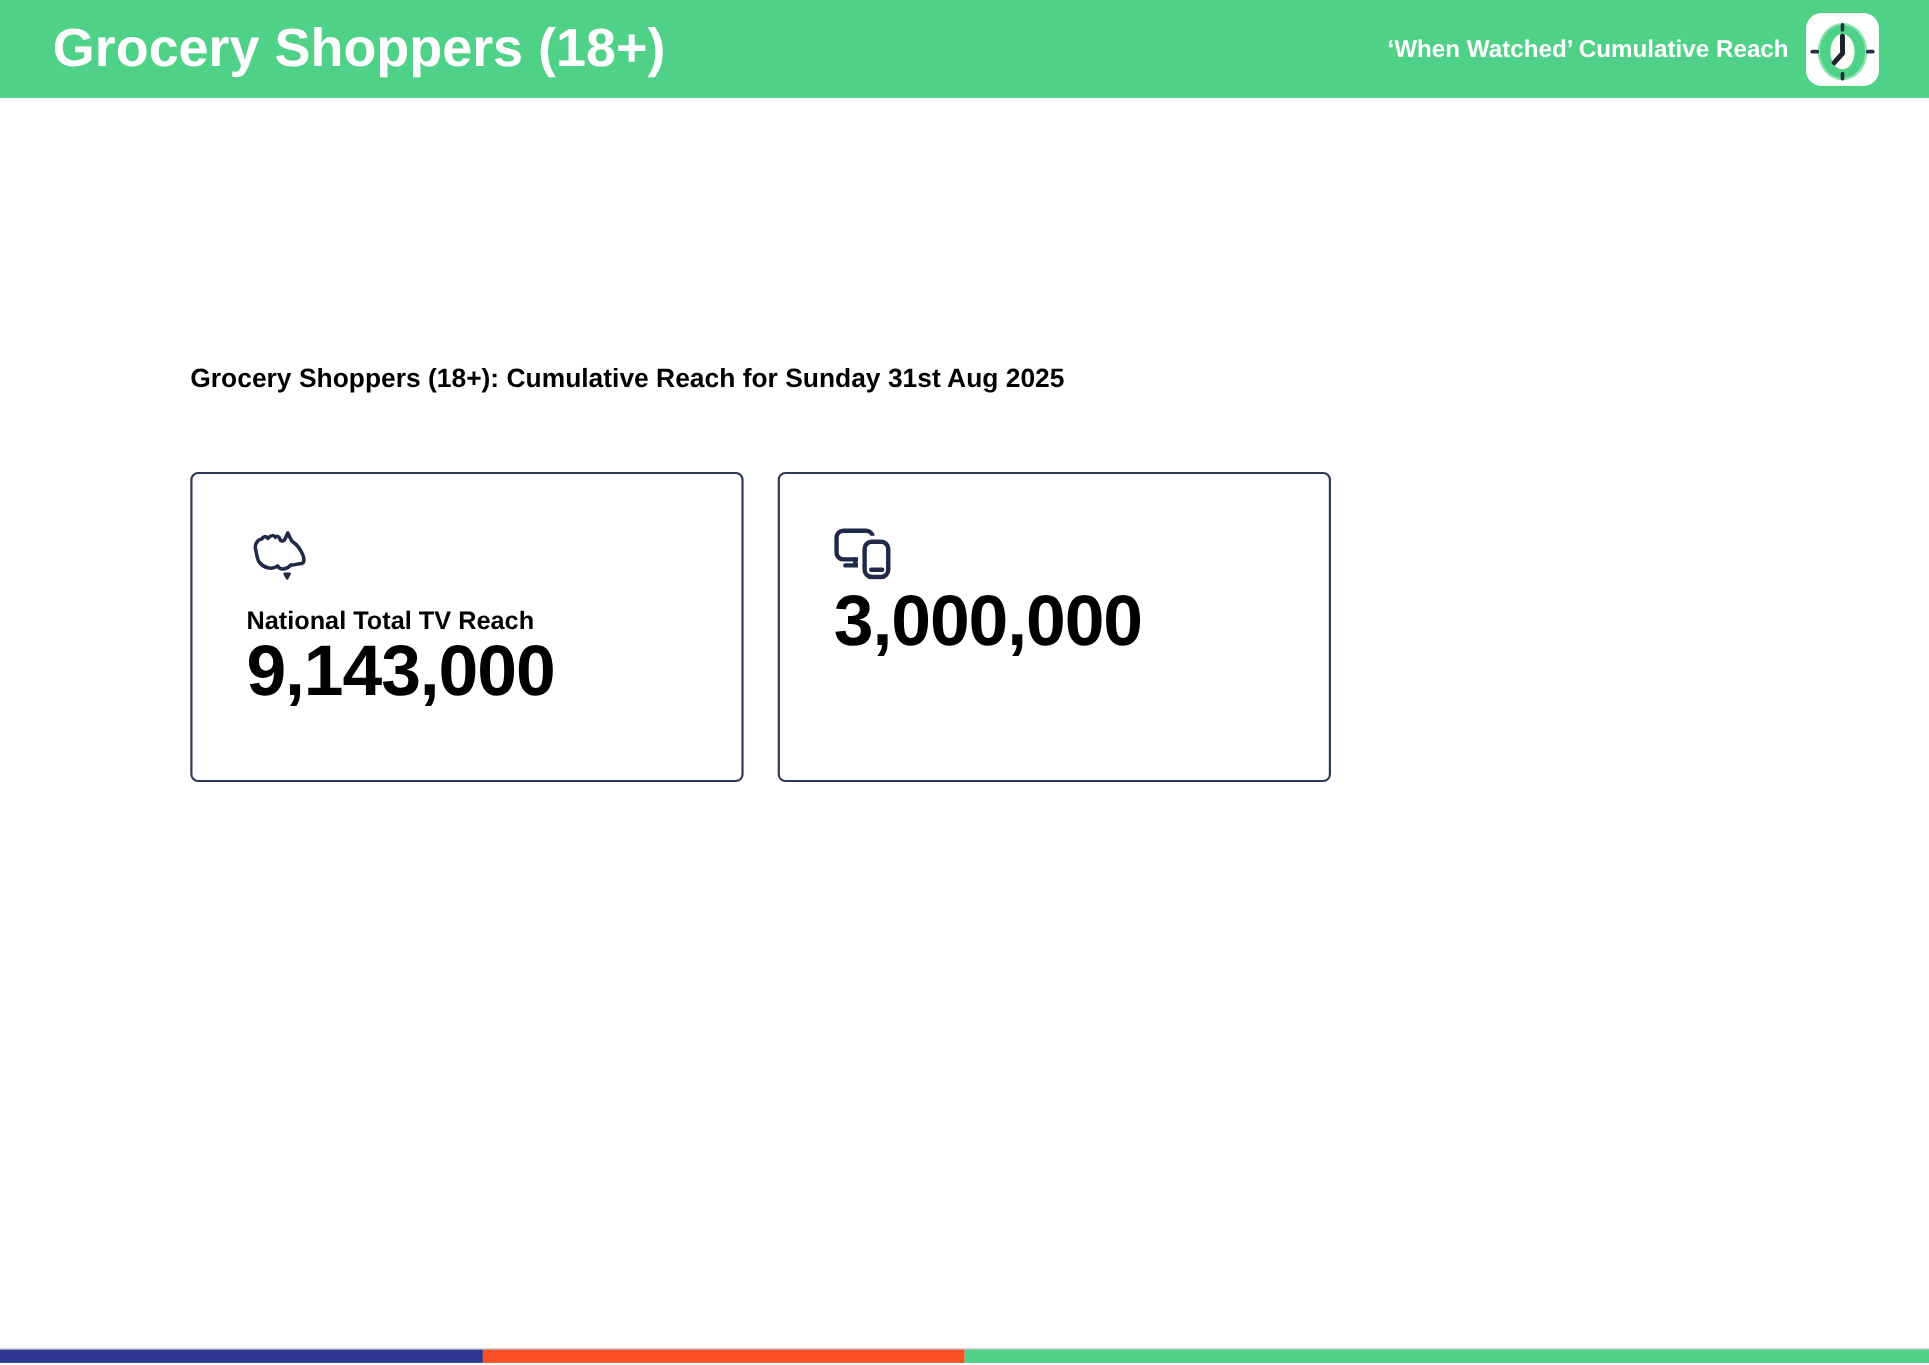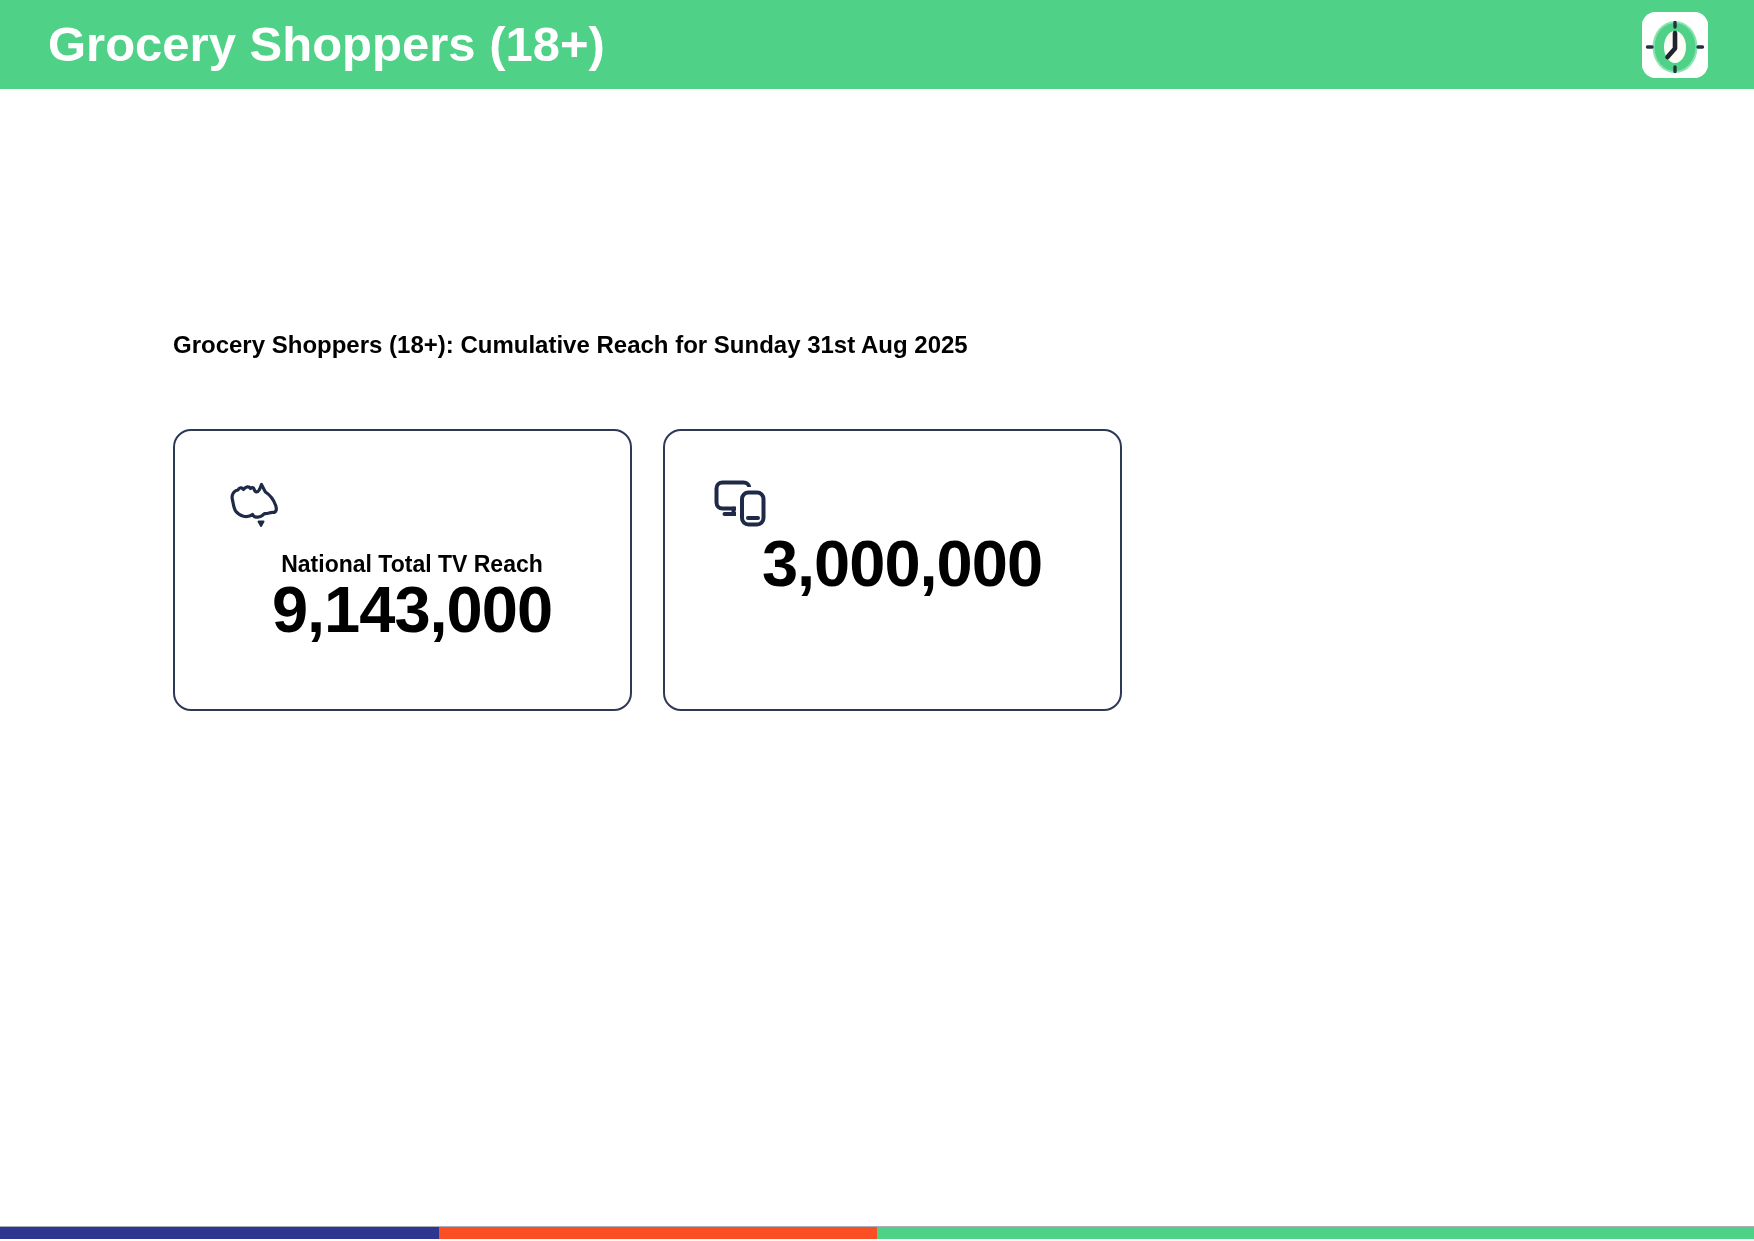--- a/index.html
+++ b/index.html
@@ -24,42 +24,42 @@
     display:flex;align-items:center;justify-content:center;flex:0 0 auto;
   }
   
   main{padding-left:173px;}
   .page-heading{
     margin:242px 0 0 0;font-size:24px;font-weight:bold;color:#000000;
     line-height:1.2;
   }
   .cards{display:flex;gap:31px;margin-top:69px;}
   .card{
-    width:459px;height:282px;box-sizing:border-box;
-    border:2px solid #2e3a55;border-radius:18px;background:#ffffff;
+    width:503px;height:282px;box-sizing:border-box;
+    border:2px solid #2e3a55;border-radius:7px;background:#ffffff;
     padding:46px 30px 0 49px;
-    text-align:center;
   }
   .card-icon{height:54px;display:flex;align-items:flex-start;}
   .icon-tower{margin-left:22px;}
   .card-label{font-size:23px;font-weight:bold;color:#000000;margin-top:20px;line-height:1.15;}
   .card-value{font-size:65px;font-weight:bold;color:#000000;margin-top:0;line-height:1;letter-spacing:-1px;}
   
   .bottom-bar{
     position:absolute;left:0;right:0;bottom:2px;height:12px;display:flex;
     border-top:1px solid rgba(98,110,128,0.55);
   }
   .bottom-bar .seg{height:100%;}
 </style>
 </head>
 <body>
 
 <header class="topbar" style="background: rgb(79, 209, 135);">
   <h1 class="topbar-title">Grocery Shoppers (18+)</h1>
   <div class="topbar-right">
+    <span class="topbar-subtitle">‘When Watched’ Cumulative Reach</span>
     <div class="logo-tile">
       <svg width="66" height="66" viewBox="0 0 66 66" aria-hidden="true">
         <rect x="0" y="0" width="66" height="66" rx="14" fill="#ffffff"></rect>
         <ellipse cx="33" cy="35" rx="22.5" ry="26" fill="#8ae4b0"></ellipse>
         <ellipse cx="33" cy="35" rx="20.5" ry="24" fill="#4fd187"></ellipse>
         <ellipse cx="33" cy="35" rx="11" ry="16" fill="#fdfdf6"></ellipse>
         <path d="M33 21 L33 36.5 L25.5 45" fill="none" stroke="#20242c" stroke-width="4.6" stroke-linecap="round" stroke-linejoin="round"></path>
         <path d="M33 10.5 V15 M33 55 V59.5 M5.5 35 H10 M56 35 H60.5" stroke="#273043" stroke-width="3.4" stroke-linecap="round"></path>
       </svg>
     </div>

